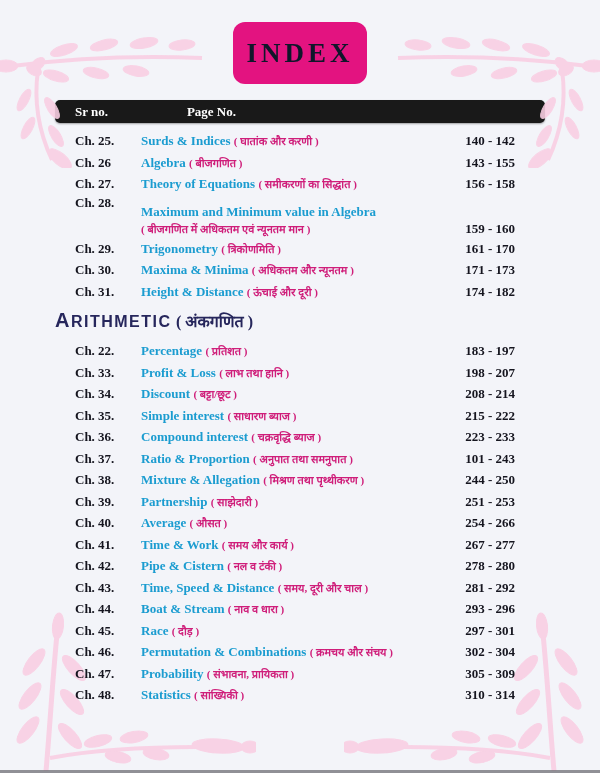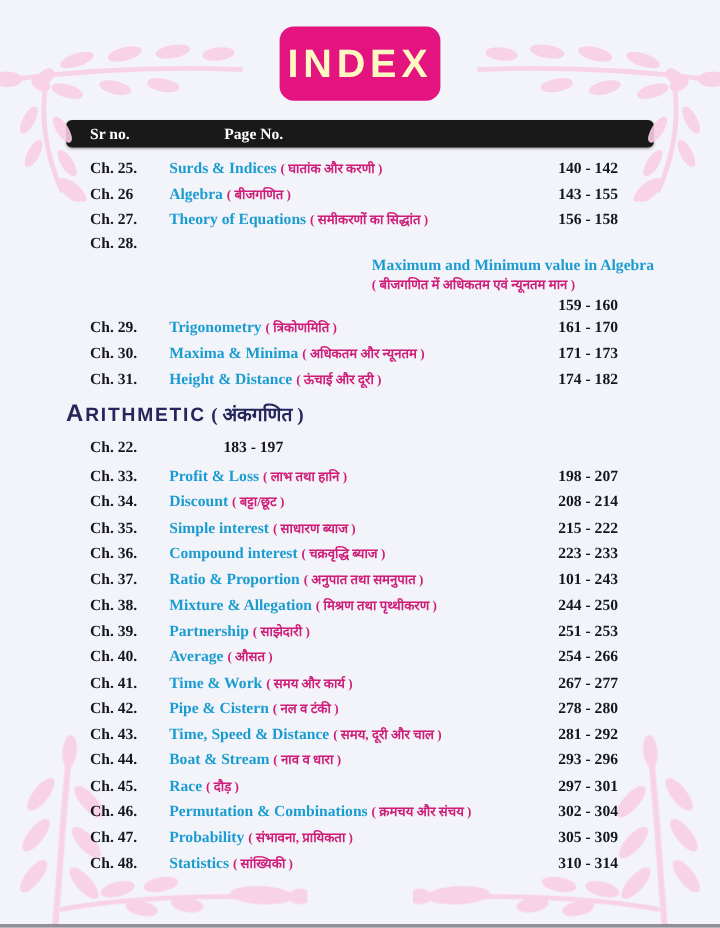--- a/index.html
+++ b/index.html
@@ -29,35 +29,35 @@
   .orn-bl{left:6px;bottom:2px;z-index:1;}
   .orn-br{right:6px;bottom:2px;z-index:1;transform:scaleX(-1);}
   
   .content{position:relative;z-index:2;padding-top:22px;}
   .index-box{
     width:134px;height:62px;margin:0 auto;
     background:var(--accent-pink);border-radius:12px;
     display:flex;align-items:center;justify-content:center;
   }
   .index-box .title{
-    color:#fef9c3;font-weight:bold;font-size:33px;letter-spacing:4px;
-    font-family:Liberation Sans, sans-serif;
+    color:#0f172a;font-weight:bold;font-size:27px;letter-spacing:4px;
+    font-family:Liberation Serif, serif;
   }
   .header-bar{
     margin:16px 55px 0;height:23px;background:var(--bar-black);
     border-radius:5px;display:flex;align-items:center;
     color:#fff;font-weight:bold;font-size:13px;
     box-shadow:0 1px 2px rgba(0,0,0,.35);
   }
   .header-bar .h-sr{width:66px;padding-left:20px;}
   .header-bar .h-ch{flex:1;}
   .header-bar .h-pg{width:95px;text-align:right;margin-right:30px;}
   .toc{margin:7px 55px 0;}
   .row{display:flex;align-items:baseline;min-height:21.5px;}
-  .row.two-line{align-items:flex-end;min-height:42px;padding-bottom:1px;flex-direction:column;}
+  .row.two-line{align-items:flex-end;min-height:42px;padding-bottom:1px;}
   .cell-sr{width:66px;padding-left:20px;font-weight:bold;font-size:13px;color:var(--ink);flex-shrink:0;}
   .row.two-line .cell-sr{align-self:flex-start;}
   .cell-name{flex:1;line-height:1.3;}
   .cell-name .en{color:var(--chapter-en);font-weight:bold;font-size:13px;}
   .cell-name .hi{color:var(--chapter-hi);font-weight:bold;font-size:11px;}
   .row.two-line .cell-name .hi{display:block;}
   .cell-pg{width:95px;text-align:right;margin-right:30px;font-weight:bold;font-size:13px;color:var(--ink);flex-shrink:0;}
   .section-header{
     text-align:left;margin:7px 0 8px;color:var(--navy);
     font-family:"Liberation Sans","DejaVu Sans",sans-serif;font-weight:bold;
@@ -230,20 +230,24 @@
 </div>
 
       <div class="section-header">
         <span class="sec-en">ARITHMETIC</span>
         <span class="sec-hi">( अंकगणित )</span>
       </div>
 
       <div id="arithmetic-rows">
   <div class="row">
     <span class="cell-sr">Ch. 22.</span>
+    <span class="cell-name">
+      <span class="en">Percentage </span>
+      <span class="hi">( प्रतिशत )</span>
+    </span>
     <span class="cell-pg">183 - 197</span>
   </div>
 
   <div class="row">
     <span class="cell-sr">Ch. 33.</span>
     <span class="cell-name">
       <span class="en">Profit &amp; Loss </span>
       <span class="hi">( लाभ तथा हानि )</span>
     </span>
     <span class="cell-pg">198 - 207</span>

